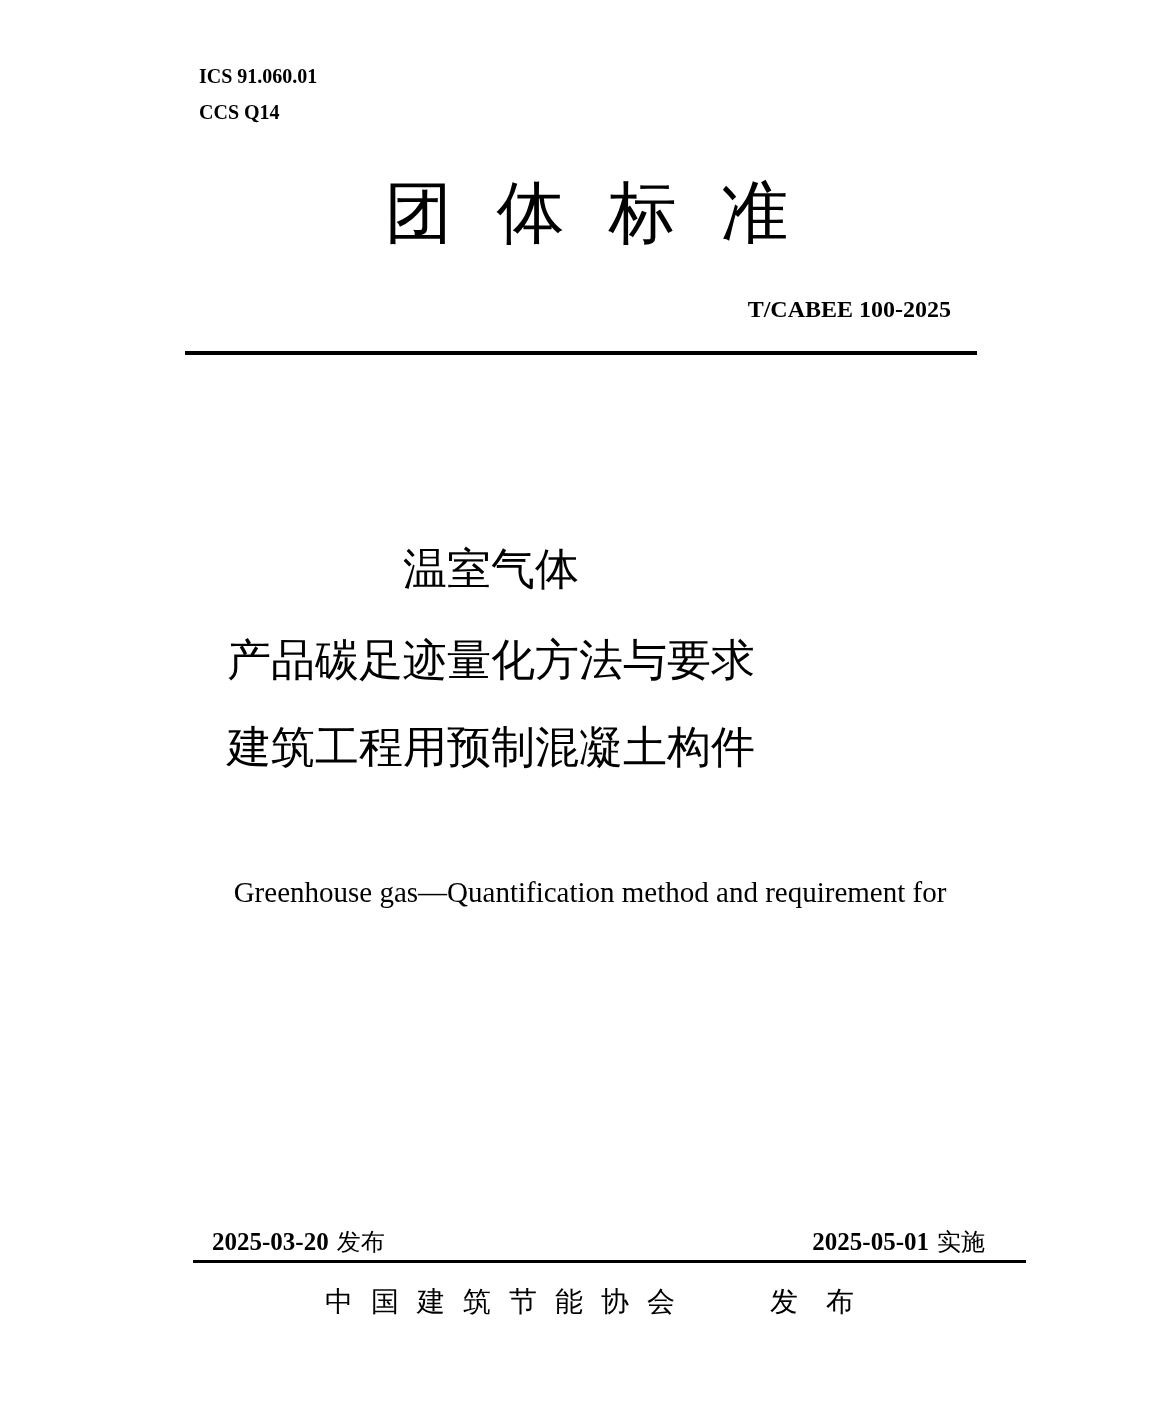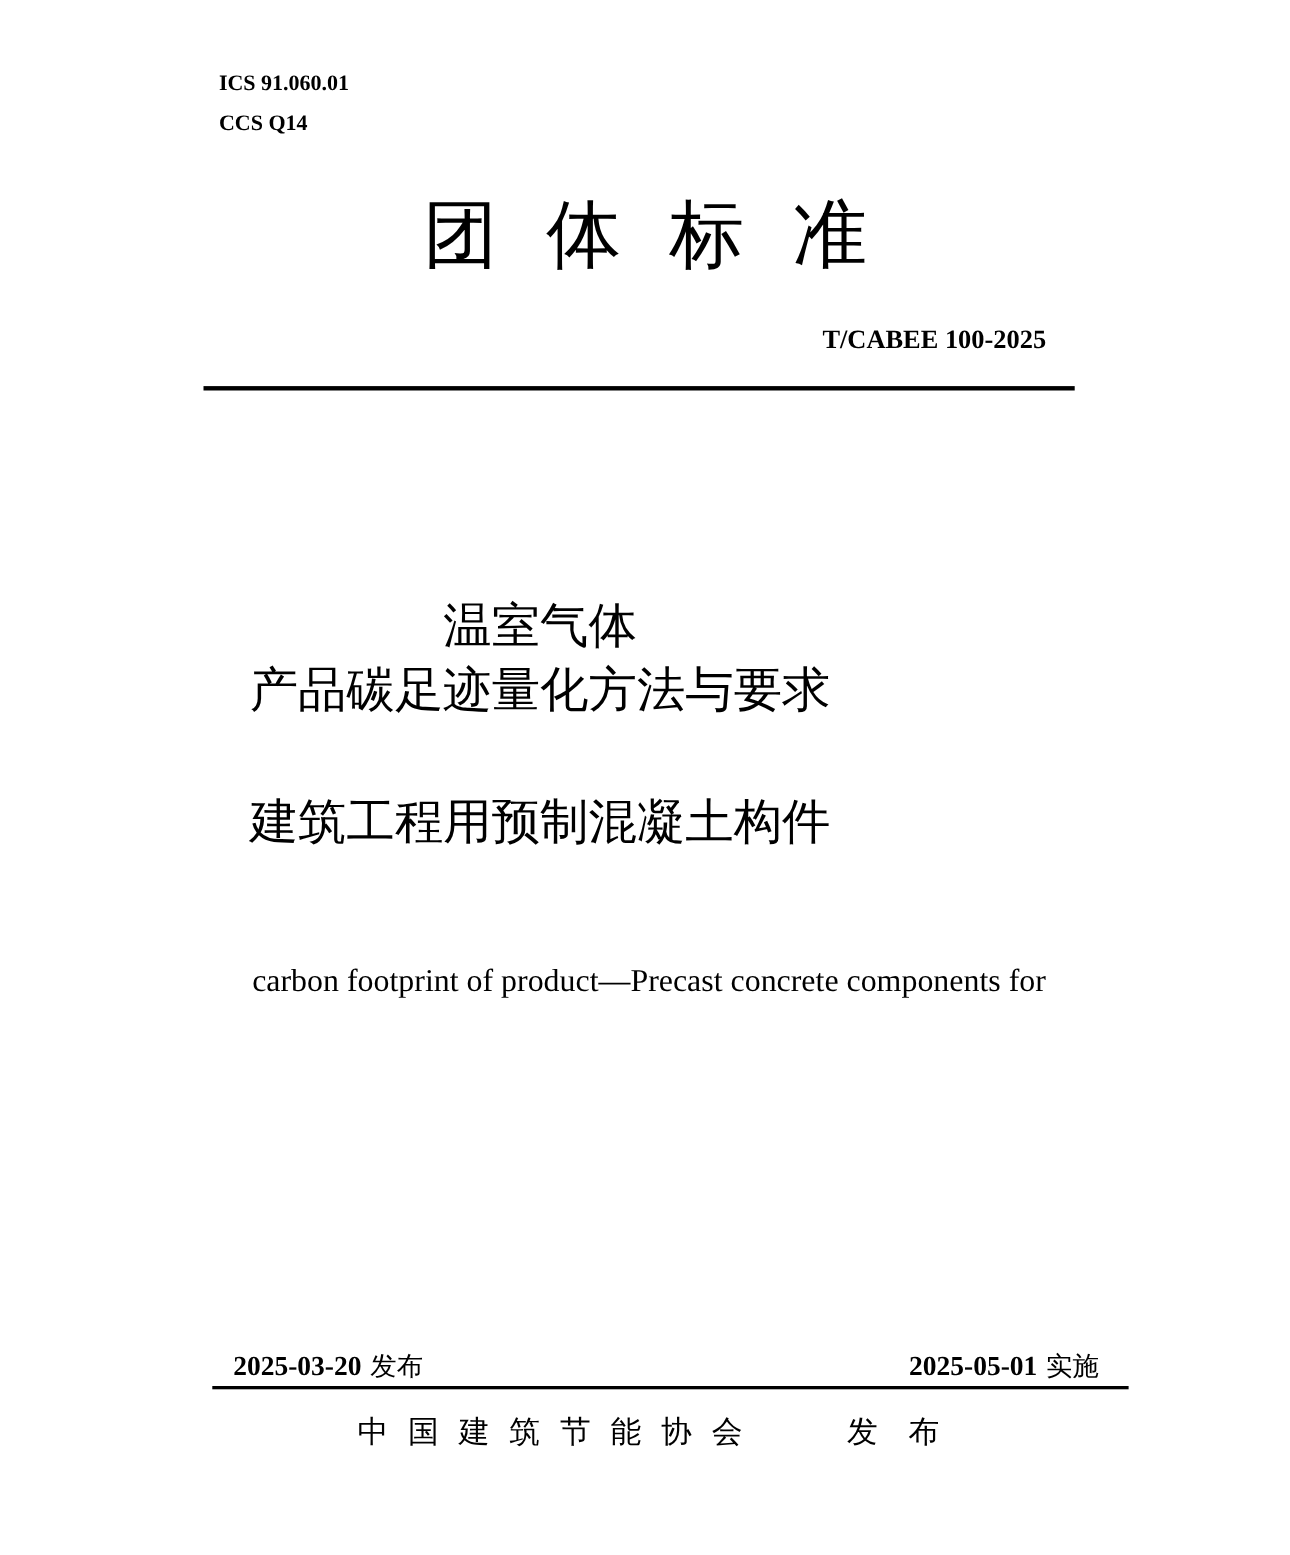--- a/index.html
+++ b/index.html
@@ -6,21 +6,21 @@
   body { width:1173px; height:1414px; position:relative; overflow:hidden; color:#000; font-family:"Liberation Serif", serif; }
   .abs { position:absolute; }
   .codes { left:183px; top:58px; font-weight:bold; font-size:20px; line-height:36px; font-family:"Liberation Serif", serif;margin-left:16px; }
   .org-title { left:0; width:1173px; top:168px; text-align:center; font-size:68px; font-family:Liberation Sans, sans-serif; letter-spacing:0; }
   .org-title span { display:inline-block; margin:0 22px; }
   .std-no { right:222px; top:296px; font-size:24px; font-weight:bold; font-family:"Liberation Serif", serif;margin-left:38px; }
   .rule-top { left:185px; top:351px; width:792px; height:4px; background:#000; }
   .cn-title { left:0; width:982px; text-align:center; font-size:44px; font-family:"DejaVu Sans", sans-serif; }
   .en-title { left:180px; width:820px; top:862px; text-align:center; font-size:29px; line-height:60px; font-family:"Liberation Serif", serif; }
   .date-left { left:212px; top:1226px; font-size:25px; font-weight:bold; }
-  .date-right { right:174px; top:1226px; font-size:25px; font-weight:bold; }
+  .date-right { right:188px; top:1226px; font-size:25px; font-weight:bold; }
   .date-suffix { font-weight:normal; font-family:"DejaVu Sans", sans-serif; font-size:24px; margin-left:8px; }
   .rule-bottom { left:193px; top:1260px; width:833px; height:3px; background:#000; }
   .publisher { left:325px; top:1283px; font-size:28px; font-family:"DejaVu Sans", sans-serif; letter-spacing:18px; }
   .publish-label { left:770px; top:1283px; font-size:28px; font-family:"DejaVu Sans", sans-serif; letter-spacing:28px; }
 </style>
 </head>
 <body>
 
 <div class="abs codes">
   <div>ICS 91.060.01</div>
@@ -29,25 +29,25 @@
 
 <div class="abs org-title">
   <span>团</span><span>体</span><span>标</span><span>准</span>
 </div>
 
 <div class="abs std-no">T/CABEE 100-2025</div>
 
 <div class="abs rule-top"></div>
 
 <div class="abs cn-title" style="top:540px;">温室气体</div>
-<div class="abs cn-title" style="top:598px;">产品碳足迹量化方法与要求</div>
+<div class="abs cn-title" style="top:631px;">产品碳足迹量化方法与要求</div>
 <div class="abs cn-title" style="top:718px;">建筑工程用预制混凝土构件</div>
 
 <div class="abs en-title">
-  <div>carbon footprint of product—Precast concrete components for</div>
+  <div>Greenhouse gas—Quantification method and requirement for</div>
 </div>
 
 <div class="abs date-left">
   <span>2025-03-20</span><span class="date-suffix">发布</span>
 </div>
 
 <div class="abs date-right">
   <span>2025-05-01</span><span class="date-suffix">实施</span>
 </div>
 

